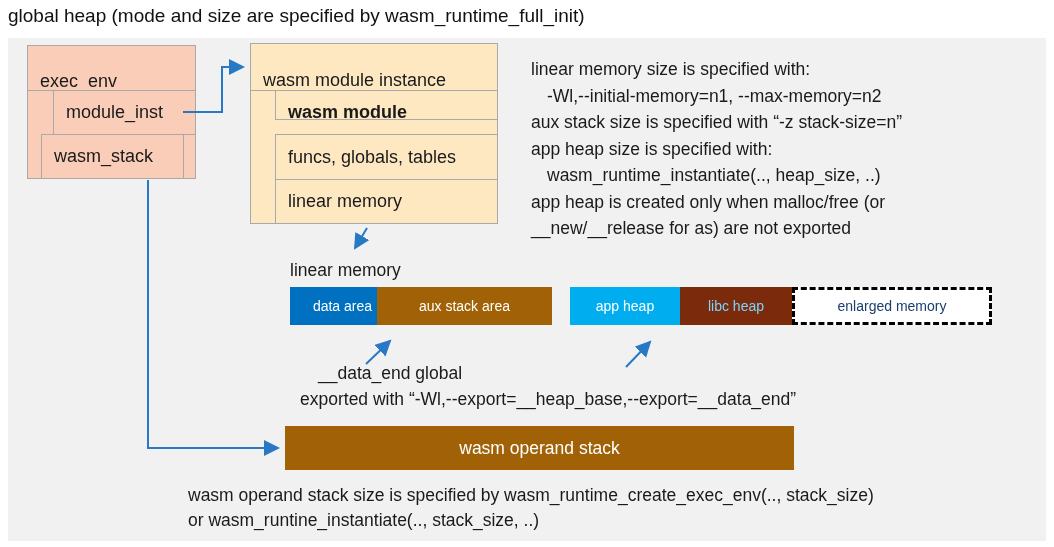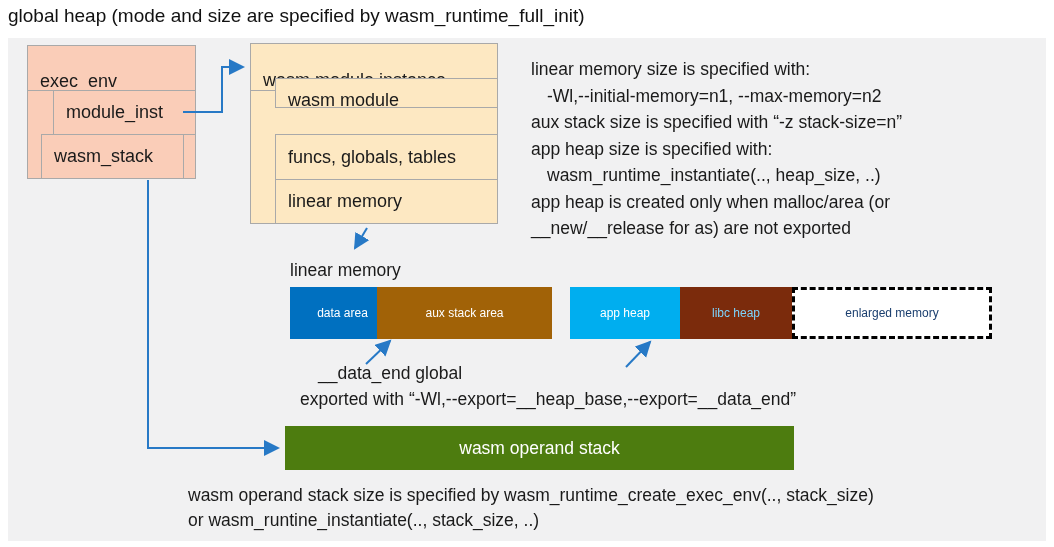--- a/index.html
+++ b/index.html
@@ -19,22 +19,22 @@
   .rec .hdr{position:absolute;left:12px;top:0;font-size:18px;white-space:nowrap;margin-top:13px;}
   .divline{position:absolute;left:0;right:0;height:0;border-top:1px solid #a9a9a9;}
   .cell{position:absolute;border:1px solid #a9a9a9;box-sizing:border-box;}
   .cell span{display:block;padding-left:12px;font-size:18px;white-space:nowrap;}
 
   
   .noteline{font-size:17.5px;line-height:26.5px;white-space:pre;}
   .indent{padding-left:16px;}
 
   
-  .seg{position:absolute;top:287px;height:52px;display:flex;align-items:center;
-       justify-content:center;font-size:12px;white-space:nowrap;box-sizing:border-box;}
+  .seg{position:absolute;top:287px;height:38px;display:flex;align-items:center;
+       justify-content:center;font-size:14px;white-space:nowrap;box-sizing:border-box;}
   #seg-enlarged{border:3px dashed #000;background:#fff;}
 
   .lbl{font-size:17.5px;white-space:nowrap;}
 
   #operand-bar{left:285px;top:426px;width:509px;height:44px;display:flex;
        align-items:center;justify-content:center;color:#fff;font-size:17.5px;}
 
   #connectors{left:0;top:0;width:1054px;height:547px;pointer-events:none;}
 </style>
 </head>
@@ -54,52 +54,52 @@
     <span style="line-height:43px;">module_inst</span>
   </div>
   <div class="cell pink" style="left:41px;top:134px;width:143px;height:45px;">
     <span style="line-height:43px;">wasm_stack</span>
   </div>
 
   <div class="rec cream" style="left:250px;top:43px;width:248px;height:181px;">
     <div class="hdr" style="line-height:47px;">wasm module instance</div>
     <div class="divline" style="top:46px;"></div>
   </div>
-  <div class="cell cream" style="left:275px;top:78px;width:223px;height:30px;">
+  <div class="cell cream" style="left:275px;top:90px;width:223px;height:30px;font-weight:bold;">
     <span style="line-height:43px;">wasm module</span>
   </div>
   <div class="cell cream" style="left:275px;top:134px;width:223px;height:46px;">
     <span style="line-height:44px;">funcs, globals, tables</span>
   </div>
   <div class="cell cream" style="left:275px;top:179px;width:223px;height:45px;">
     <span style="line-height:43px;">linear memory</span>
   </div>
 
   <div class="abs" style="left:531px;top:56px;">
     <div class="noteline">linear memory size is specified with:</div>
     <div class="noteline indent">-Wl,--initial-memory=n1, --max-memory=n2</div>
     <div class="noteline">aux stack size is specified with “-z stack-size=n”</div>
     <div class="noteline">app heap size is specified with:</div>
     <div class="noteline indent">wasm_runtime_instantiate(.., heap_size, ..)</div>
-    <div class="noteline">app heap is created only when malloc/area (or</div>
+    <div class="noteline">app heap is created only when malloc/free (or</div>
     <div class="noteline">__new/__release for as) are not exported</div>
   </div>
 
   <div class="abs lbl" style="left:290px;top:260px;">linear memory</div>
 
   <div class="seg" style="left: 290px; width: 105px; background-color: rgb(0, 112, 192); color: rgb(255, 255, 255);">data area</div>
   <div class="seg" style="left: 377px; width: 175px; background-color: #a16207; color: rgb(255, 255, 255);">aux stack area</div>
   <div class="seg" style="left: 570px; width: 110px; background-color: rgb(0, 174, 239); color: rgb(255, 255, 255);">app heap</div>
   <div class="seg" style="left: 680px; width: 112px; background-color: rgb(123, 43, 12); color: #7dd3fc;">libc heap</div>
   <div class="seg" id="seg-enlarged" style="left: 792px; width: 200px; color: rgb(26, 62, 110);">enlarged memory</div>
 
   <div class="abs lbl" style="left:318px;top:363px;">__data_end global</div>
   <div class="abs lbl" style="left:300px;top:389px;">exported with “-Wl,--export=__heap_base,--export=__data_end”</div>
 
-  <div id="operand-bar" class="abs" style="background-color: #4d7c0f;">wasm operand stack</div>
+  <div id="operand-bar" class="abs" style="background-color: #a16207;">wasm operand stack</div>
 
   <div class="abs lbl" style="left:188px;top:483px;line-height:25px;">wasm operand stack size is specified by wasm_runtime_create_exec_env(.., stack_size)</div>
   <div class="abs lbl" style="left:188px;top:508px;line-height:25px;">or wasm_runtine_instantiate(.., stack_size, ..)</div>
 
   <svg id="connectors" class="abs" viewBox="0 0 1054 547" xmlns="http://www.w3.org/2000/svg">
     <defs>
       <marker id="ah" markerWidth="9" markerHeight="9" refX="7" refY="4" orient="auto">
         <path d="M0,0 L8,4 L0,8 Z" fill="#2779c6"></path>
       </marker>
     </defs>

